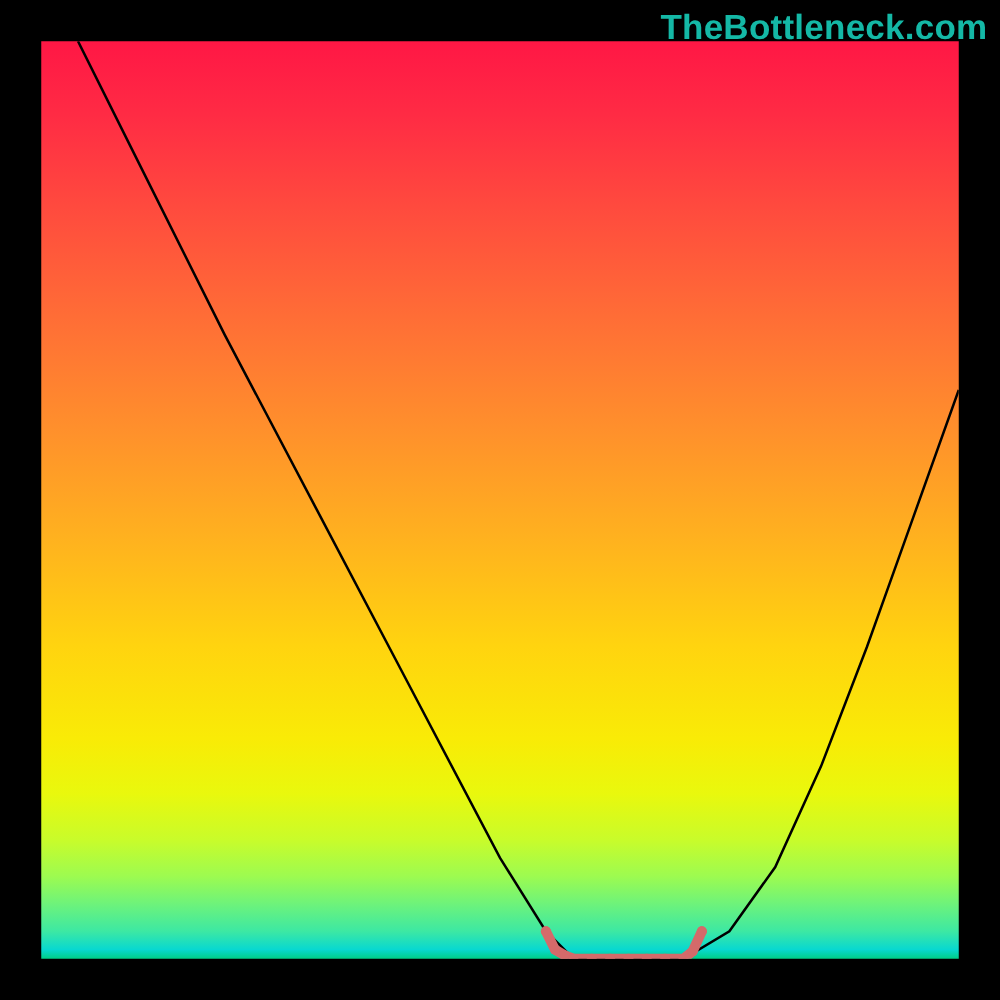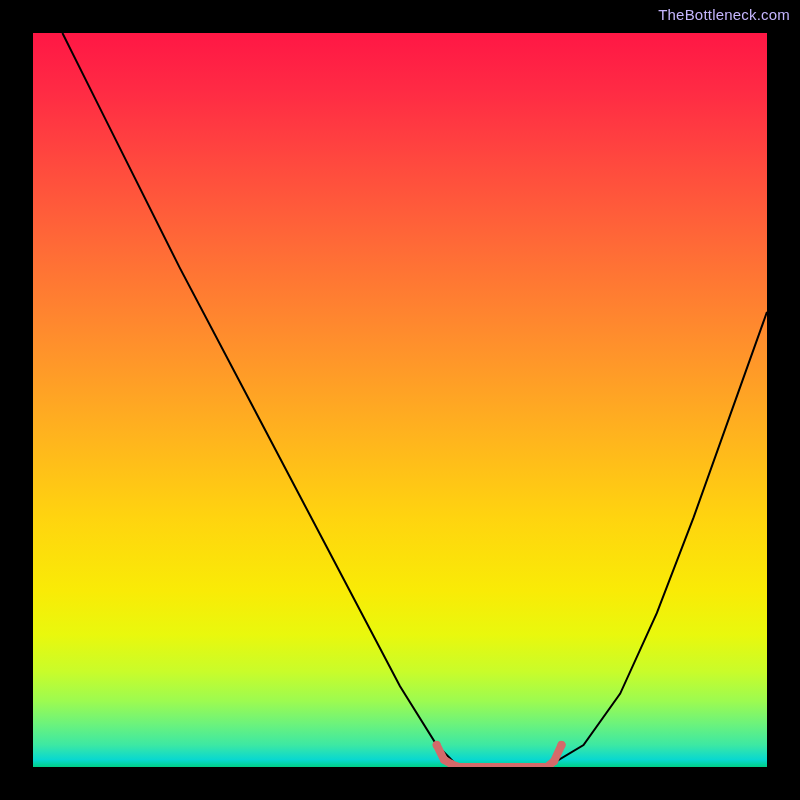--- a/index.html
+++ b/index.html
@@ -40,23 +40,23 @@
       #6ef37a 94%,
       #3de8a3 97%,
       #08d8d0 99%,
       #00cf86 100%
     );
   }
   .watermark {
     position: absolute;
     top: 6px;
     right: 10px;
-    color: #c4b5fd;
-    font-size: 15px;
-    font-weight: 400;
+    color: #14b8a6;
+    font-size: 28px;
+    font-weight: 700;
     letter-spacing: 0.2px;
     user-select: none;
   }
   svg.curve {
     position: absolute;
     inset: 0;
     width: 734px;
     height: 734px;
   }
 </style>

